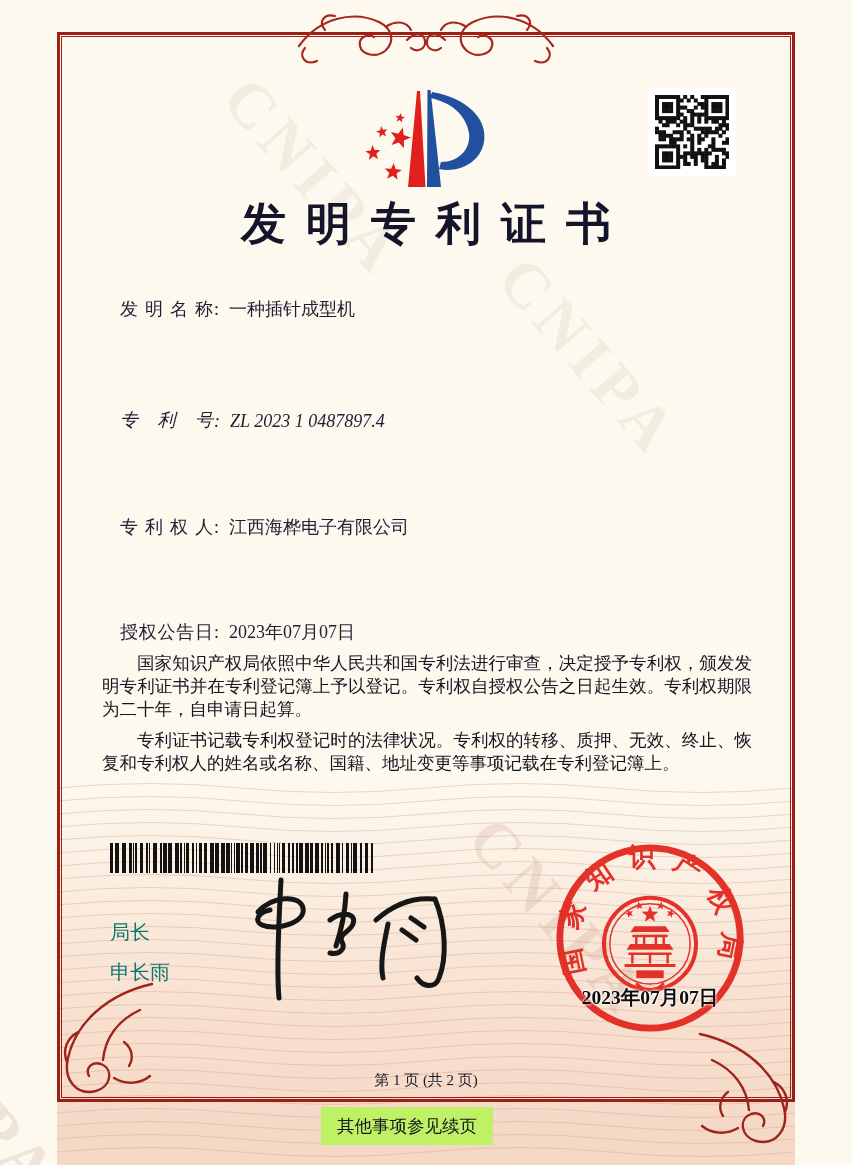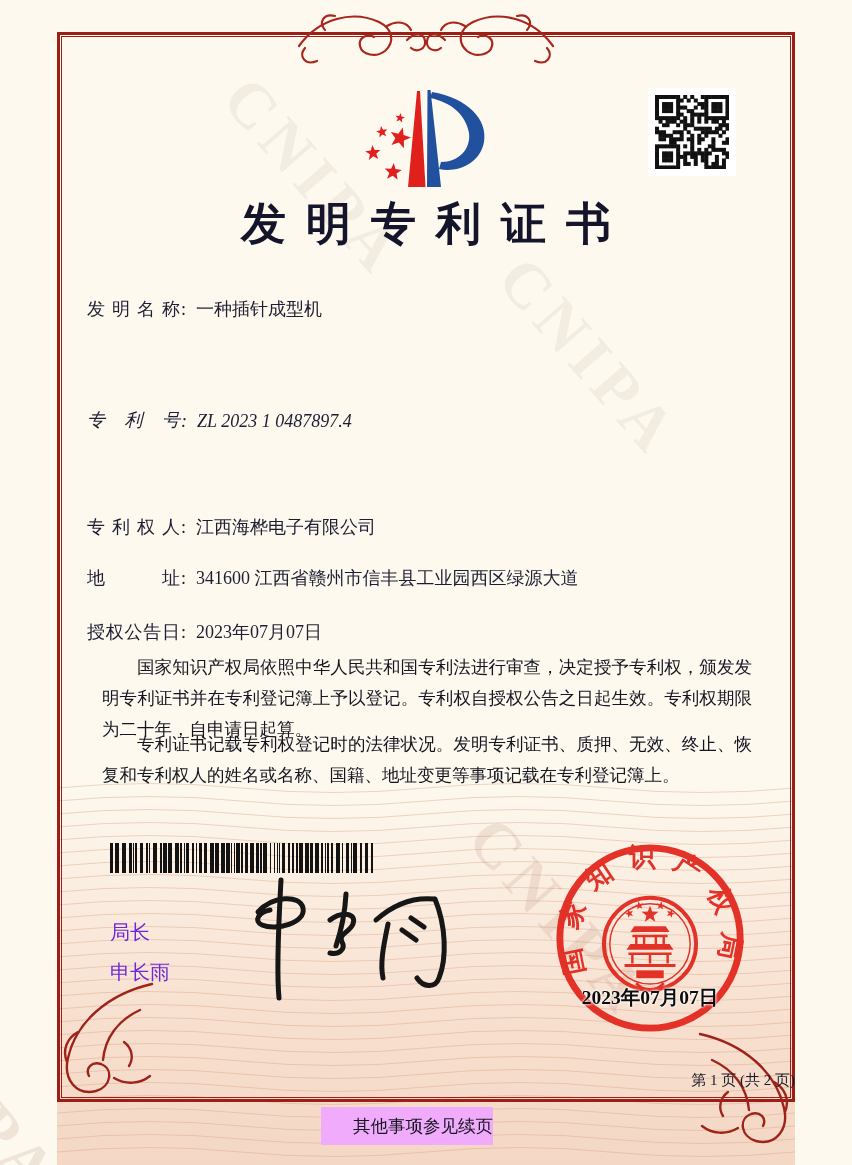--- a/index.html
+++ b/index.html
@@ -36,51 +36,51 @@
   .cert-no{position:absolute; left:103px; top:88px; font-size:17px; letter-spacing:3px; color:#262637; z-index:10;}
   .qr-box{position:absolute; left:648px; top:88px; width:88px; height:88px; background:#fff; z-index:10;}
   .qr-box svg{position:absolute; left:7px; top:7px;}
   .logo{position:absolute; left:356px; top:78px; z-index:10;}
   .title{
     position:absolute; left:0; right:0; top:194px; text-align:center;
     font-size:45px; font-weight:700; letter-spacing:20px; text-indent:20px;
     color:#14142a; z-index:10; margin:0;
   }
   
-  .frow{position:absolute; left:87px; width:650px; font-size:18px; z-index:10; white-space:nowrap;}
+  .frow{position:absolute; left:120px; width:650px; font-size:18px; z-index:10; white-space:nowrap;}
   .flabel{
     display:inline-block; width:93px; text-align:justify; text-align-last:justify;
     text-justify:inter-character; vertical-align:bottom;
   }
   .fcolon{display:inline-block; margin:0 2px 0 1px;}
   .fvalue{display:inline-block; margin-left:8px;}
   .fgroup2{position:absolute; left:327px; top:0; white-space:nowrap;}
   
   .legal{
-    position:absolute; left:102px; width:650px; font-size:17.5px; line-height:31px;
+    position:absolute; left:102px; width:650px; font-size:17.5px; line-height:23px;
     color:#15151f; text-align:justify; z-index:10; margin:0; text-indent:2em;
     font-family:"Liberation Serif","DejaVu Serif",serif;
   }
   
   .barcode{position:absolute; left:110px; top:843px; z-index:10;}
-  .signer{position:absolute; left:110px; top:912px; font-size:20px; color:#6d28d9; z-index:10; line-height:40px;}
+  .signer{position:absolute; left:110px; top:912px; font-size:20px; color:#0f766e; z-index:10; line-height:40px;}
   .signature{position:absolute; left:218px; top:868px; z-index:11;}
   .seal{position:absolute; left:552px; top:840px; z-index:12;}
   .seal-date{
     position:absolute; left:552px; top:984px; width:196px; text-align:center;
     font-size:19.5px; font-weight:700; color:#0d0d0d; z-index:13;
     text-shadow:0 0 3px #fff, 0 0 3px #fff;
   }
   .page-info{
-    position:absolute; left:57px; width:738px; top:1071px; text-align:right;
+    position:absolute; left:57px; width:738px; top:1071px; text-align:center;
     font-size:15px; color:#1a1a28; z-index:10;
   }
   .cont-box{
     position:absolute; left:321px; top:1107px; width:172px; height:38px;
-    background:#f0abfc; z-index:10; text-align:right; line-height:38px;
+    background:#bef264; z-index:10; text-align:center; line-height:38px;
     font-size:17.5px; color:#15151f;
   }
 </style>
 </head>
 <body>
 
 <div class="page">
 
   <div class="wm" style="left:195px; top:140px;">CNIPA</div>
   <div class="wm" style="left:470px; top:320px;">CNIPA</div>
@@ -425,29 +425,26 @@
 
   <div class="frow" style="top:297px;">
     <span class="flabel">发明名称</span><span class="fcolon">:</span><span class="fvalue">一种插针成型机</span>
   </div>
   <div class="frow" style="top:408px;font-style:italic;">
     <span class="flabel">专利号</span><span class="fcolon">:</span><span class="fvalue">ZL 2023 1 0487897.4</span>
   </div>
   <div class="frow" style="top:515px;">
     <span class="flabel">专利权人</span><span class="fcolon">:</span><span class="fvalue">江西海桦电子有限公司</span>
   </div>
-  <div class="frow" style="top:566px;">
-    <span class="flabel">地址</span><span class="fcolon">:</span><span class="fvalue">341600 江西省赣州市信丰县工业园西区绿源大道</span>
-  </div>
   <div class="frow" style="top:620px;">
     <span class="flabel">授权公告日</span><span class="fcolon">:</span><span class="fvalue">2023年07月07日</span>
   </div>
 
   <p class="legal" style="top:652px;">国家知识产权局依照中华人民共和国专利法进行审查，决定授予专利权，颁发发明专利证书并在专利登记簿上予以登记。专利权自授权公告之日起生效。专利权期限为二十年，自申请日起算。</p>
-  <p class="legal" style="top:729px;">专利证书记载专利权登记时的法律状况。发明专利证书、质押、无效、终止、恢复和专利权人的姓名或名称、国籍、地址变更等事项记载在专利登记簿上。</p>
+  <p class="legal" style="top:729px;">专利证书记载专利权登记时的法律状况。专利权的转移、质押、无效、终止、恢复和专利权人的姓名或名称、国籍、地址变更等事项记载在专利登记簿上。</p>
 
   <svg class="barcode" id="barcode" width="268" height="30">
       <rect x="0" y="0" width="3" height="30" fill="#121212"></rect>
       <rect x="5" y="0" width="4" height="30" fill="#121212"></rect>
       <rect x="12" y="0" width="4" height="30" fill="#121212"></rect>
       <rect x="19" y="0" width="3" height="30" fill="#121212"></rect>
       <rect x="23" y="0" width="1" height="30" fill="#121212"></rect>
       <rect x="25" y="0" width="2" height="30" fill="#121212"></rect>
       <rect x="30" y="0" width="3" height="30" fill="#121212"></rect>
       <rect x="36" y="0" width="2" height="30" fill="#121212"></rect>

